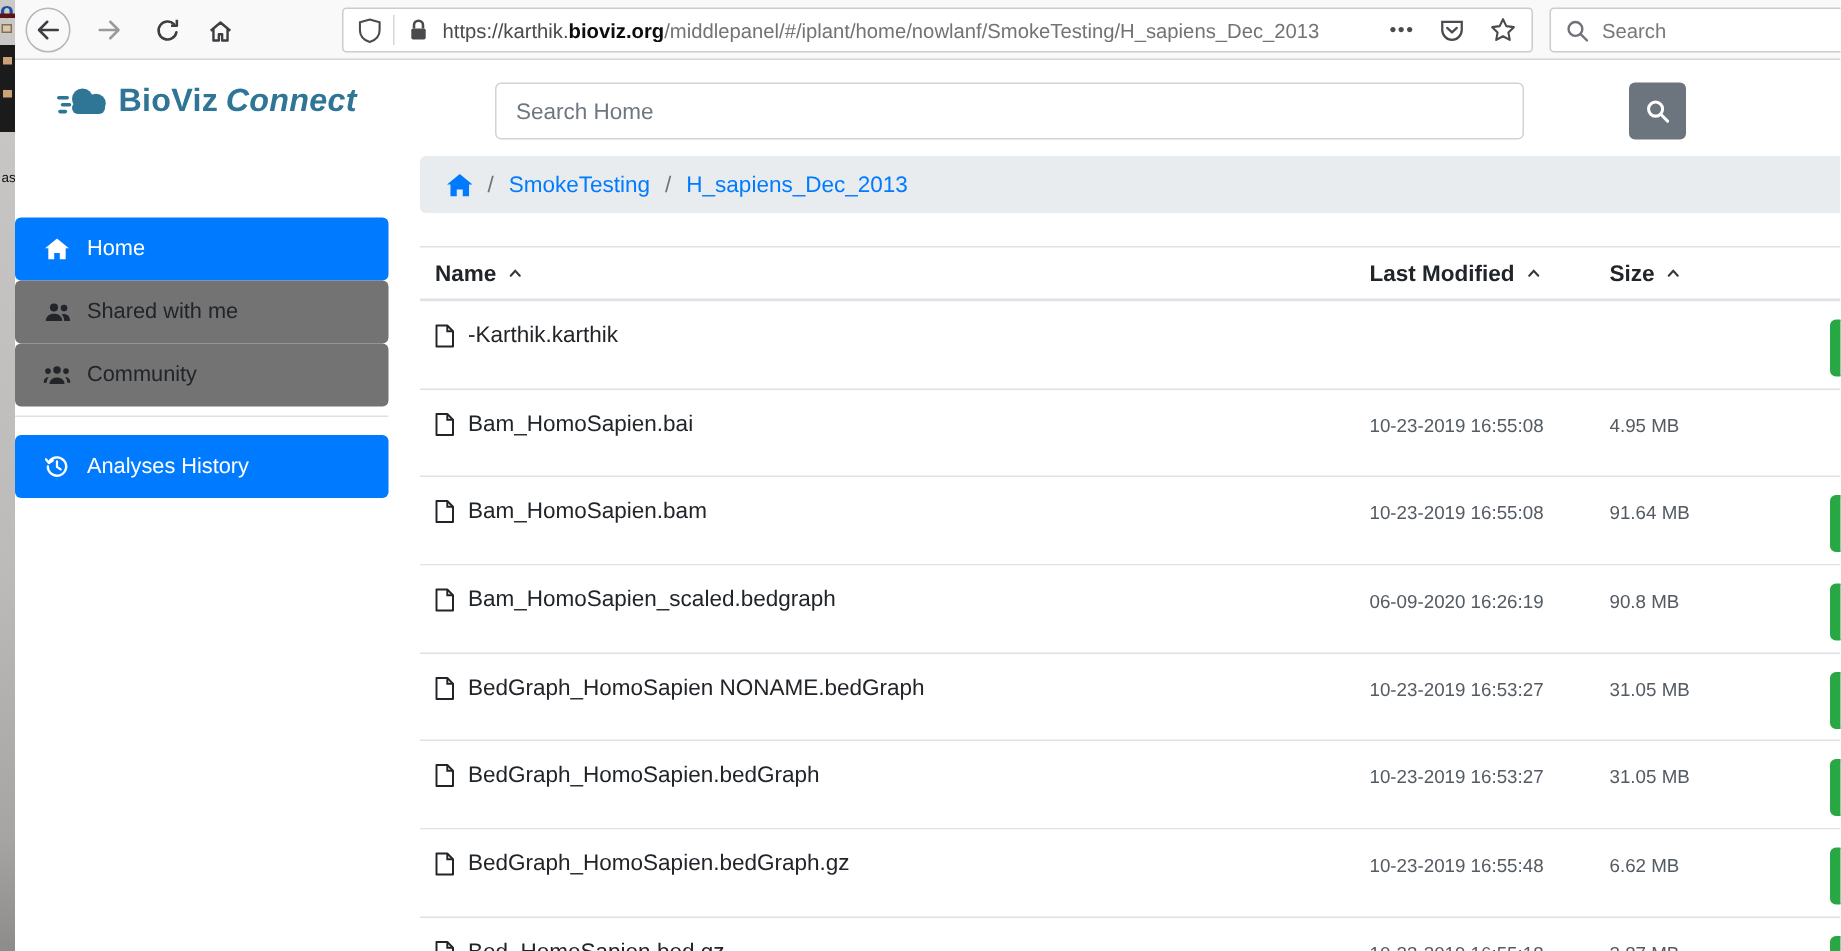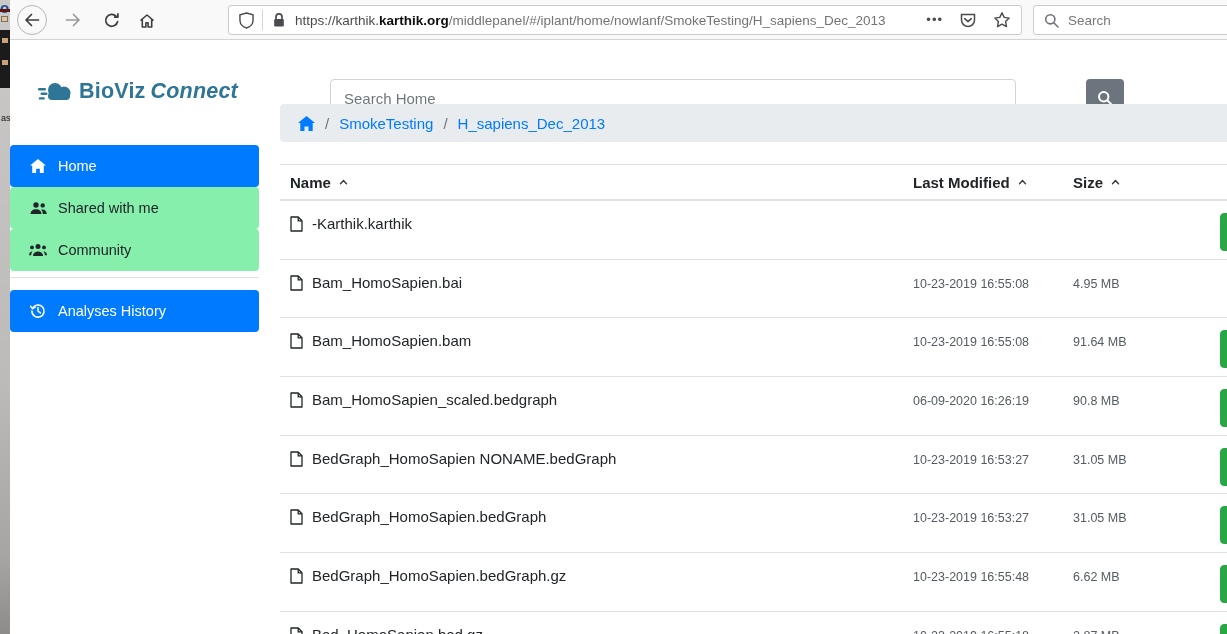--- a/index.html
+++ b/index.html
@@ -28,35 +28,35 @@
   .url-text { font-size:13.5px; color:#737373; white-space:nowrap; overflow:hidden; margin-left:9px; flex:1; }
   .url-text .dom { color:#0c0c0d; font-weight:bold; }
   .url-text .pre { color:#4a4a4f; }
   .urlbar-right { display:flex; align-items:center; gap:16px; margin-left:10px; }
   .dots { font-size:13px; color:#4a4a4f; letter-spacing:1px; line-height:10px; }
   .fsearch { position:absolute; left:1023px; top:5px; width:210px; height:30px; background:#fff;
     border:1px solid #ccc; border-radius:3px; display:flex; align-items:center; padding:0 10px; gap:9px; }
   .fsearch span { font-size:13.5px; color:#77777c; }
 
   
-  .appheader { position:absolute; left:10px; top:41px; width:1217px; height:62px; background:#fff;margin-top:24px; }
+  .appheader { position:absolute; left:10px; top:41px; width:1217px; height:62px; background:#fff; }
   .logo { position:absolute; left:28px; top:14px; display:flex; align-items:center; gap:7px; cursor:pointer; }
   .logo .t { font-size:21.5px; font-weight:bold; color:#2e7596; letter-spacing:.2px; }
   .logo .t em { font-style:italic; margin-left:5px; }
   .home-search { position:absolute; left:320px; top:14px; width:686px; height:38px; border:1px solid #ced4da;
     border-radius:4px; padding:0 13px; font-size:15px; color:#495057; outline:none;
     font-family:"Liberation Sans","DejaVu Sans",sans-serif; }
   .home-search::placeholder { color:#6f777e; opacity:1; }
   .search-btn { position:absolute; left:1076px; top:14px; width:38px; height:38px; background:#6c757d;
     border:none; border-radius:4px; display:flex; align-items:center; justify-content:center; cursor:pointer; }
 
   
   .sidebar { position:absolute; left:10px; top:120px; width:249px; }
   .side-item { height:42px; display:flex; align-items:center; gap:10px; padding:0 18px;
-    font-size:14.5px; color:#212529; border-radius:4px; cursor:pointer; background:#86efac; }
+    font-size:14.5px; color:#212529; border-radius:4px; cursor:pointer; background:#737373; }
   .side-item.active { background:#007bff; color:#fff;margin-top:25px; }
   .side-sep { border-top:1px solid #dee2e6; margin-top:6px; }
   .side-item.last { margin-top:12px; }
   .side-item .ic { width:20px; display:flex; justify-content:center; }
 
   
   .breadcrumb { position:absolute; left:280px; top:104px; width:947px; height:38px; background:#e9ecef;
     border-radius:4px 0 0 4px; display:flex; align-items:center; padding:0 18px; font-size:15px; }
   .breadcrumb .sep { color:#6c757d; margin:0 10px; }
   .breadcrumb a { color:#007bff; text-decoration:none; cursor:pointer; }
@@ -117,21 +117,21 @@
   <div class="urlbar">
     <svg width="15" height="17" viewBox="0 0 16 18">
       <path d="M8 1l7 2v5.5C15 13 12 15.8 8 17 4 15.8 1 13 1 8.5V3z" fill="none" stroke="#4a4a4f" stroke-width="1.5"></path>
       </svg>
     <div class="vdiv"></div>
     <svg width="14" height="16" viewBox="0 0 14 16">
       <path d="M4 7V4.8a3 3 0 0 1 6 0V7" fill="none" stroke="#4a4a4f" stroke-width="1.7"></path>
       <rect x="2.2" y="7" width="9.6" height="7.4" rx="1.2" fill="#4a4a4f"></rect>
       </svg>
     <div class="url-text">
-      <span class="pre">https://karthik.</span><span class="dom">karthik.org</span><span>/middlepanel/#/iplant/home/nowlanf/SmokeTesting/H_sapiens_Dec_2013</span>
+      <span class="pre">https://karthik.</span><span class="dom">bioviz.org</span><span>/middlepanel/#/iplant/home/nowlanf/SmokeTesting/H_sapiens_Dec_2013</span>
     </div>
     <div class="urlbar-right">
       <div class="dots">•••</div>
       <svg width="18" height="17" viewBox="0 0 18 17">
         <path d="M2.5 2.5h13V8a6.5 6.5 0 0 1-13 0z" fill="none" stroke="#4a4a4f" stroke-width="1.5"></path>
         <path d="M5.8 6.6L9 9.6l3.2-3" fill="none" stroke="#4a4a4f" stroke-width="1.5" stroke-linecap="round" stroke-linejoin="round"></path>
         </svg>
       <svg width="18" height="18" viewBox="0 0 18 18">
         <path d="M9 1.8l2.2 4.6 5 .7-3.6 3.5.9 5L9 13.2l-4.5 2.4.9-5L1.8 7.1l5-.7z" fill="none" stroke="#4a4a4f" stroke-width="1.4" stroke-linejoin="round"></path>
         </svg>

